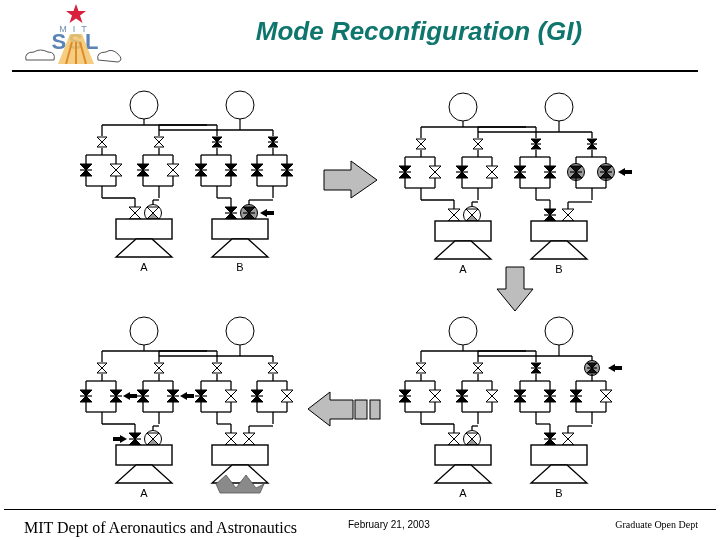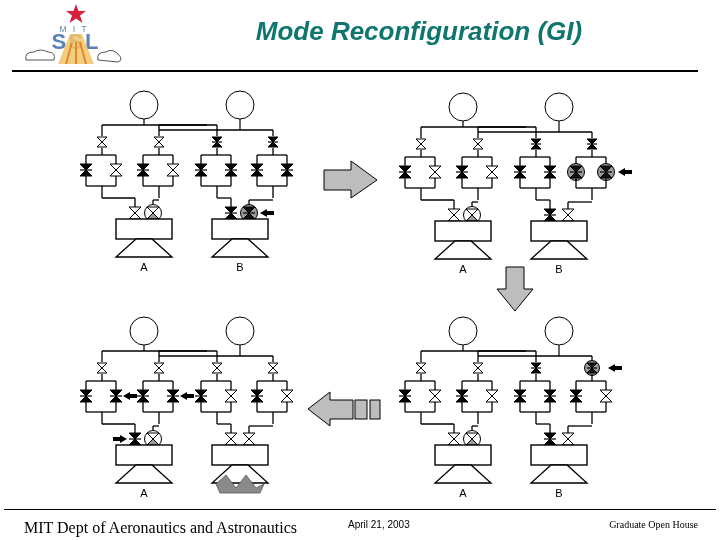--- a/index.html
+++ b/index.html
@@ -641,14 +641,14 @@
     <polygon points="506,267 524,267 524,289 533,289 515,311 497,289 506,289" fill="#bdbdbd" stroke="#000" stroke-width="1"></polygon>
     <g>
       <polygon points="308,409 330,392 330,400 353,400 353,419 330,419 330,426" fill="#bdbdbd" stroke="#000" stroke-width="1"></polygon>
       <rect x="355" y="400" width="12" height="19" fill="#bdbdbd" stroke="#000" stroke-width="1"></rect>
       <rect x="370" y="400" width="10" height="19" fill="#bdbdbd" stroke="#000" stroke-width="1"></rect>
     </g>
   </svg>
 
 <div class="rule-bottom"></div>
 <div class="footer footer-left">MIT Dept of Aeronautics and Astronautics</div>
-<div class="footer footer-center">April 21, 2003</div>
-<div class="footer footer-right">Graduate Open House</div>
+<div class="footer footer-center">February 21, 2003</div>
+<div class="footer footer-right">Graduate Open Dept</div>
 
 </body></html>

